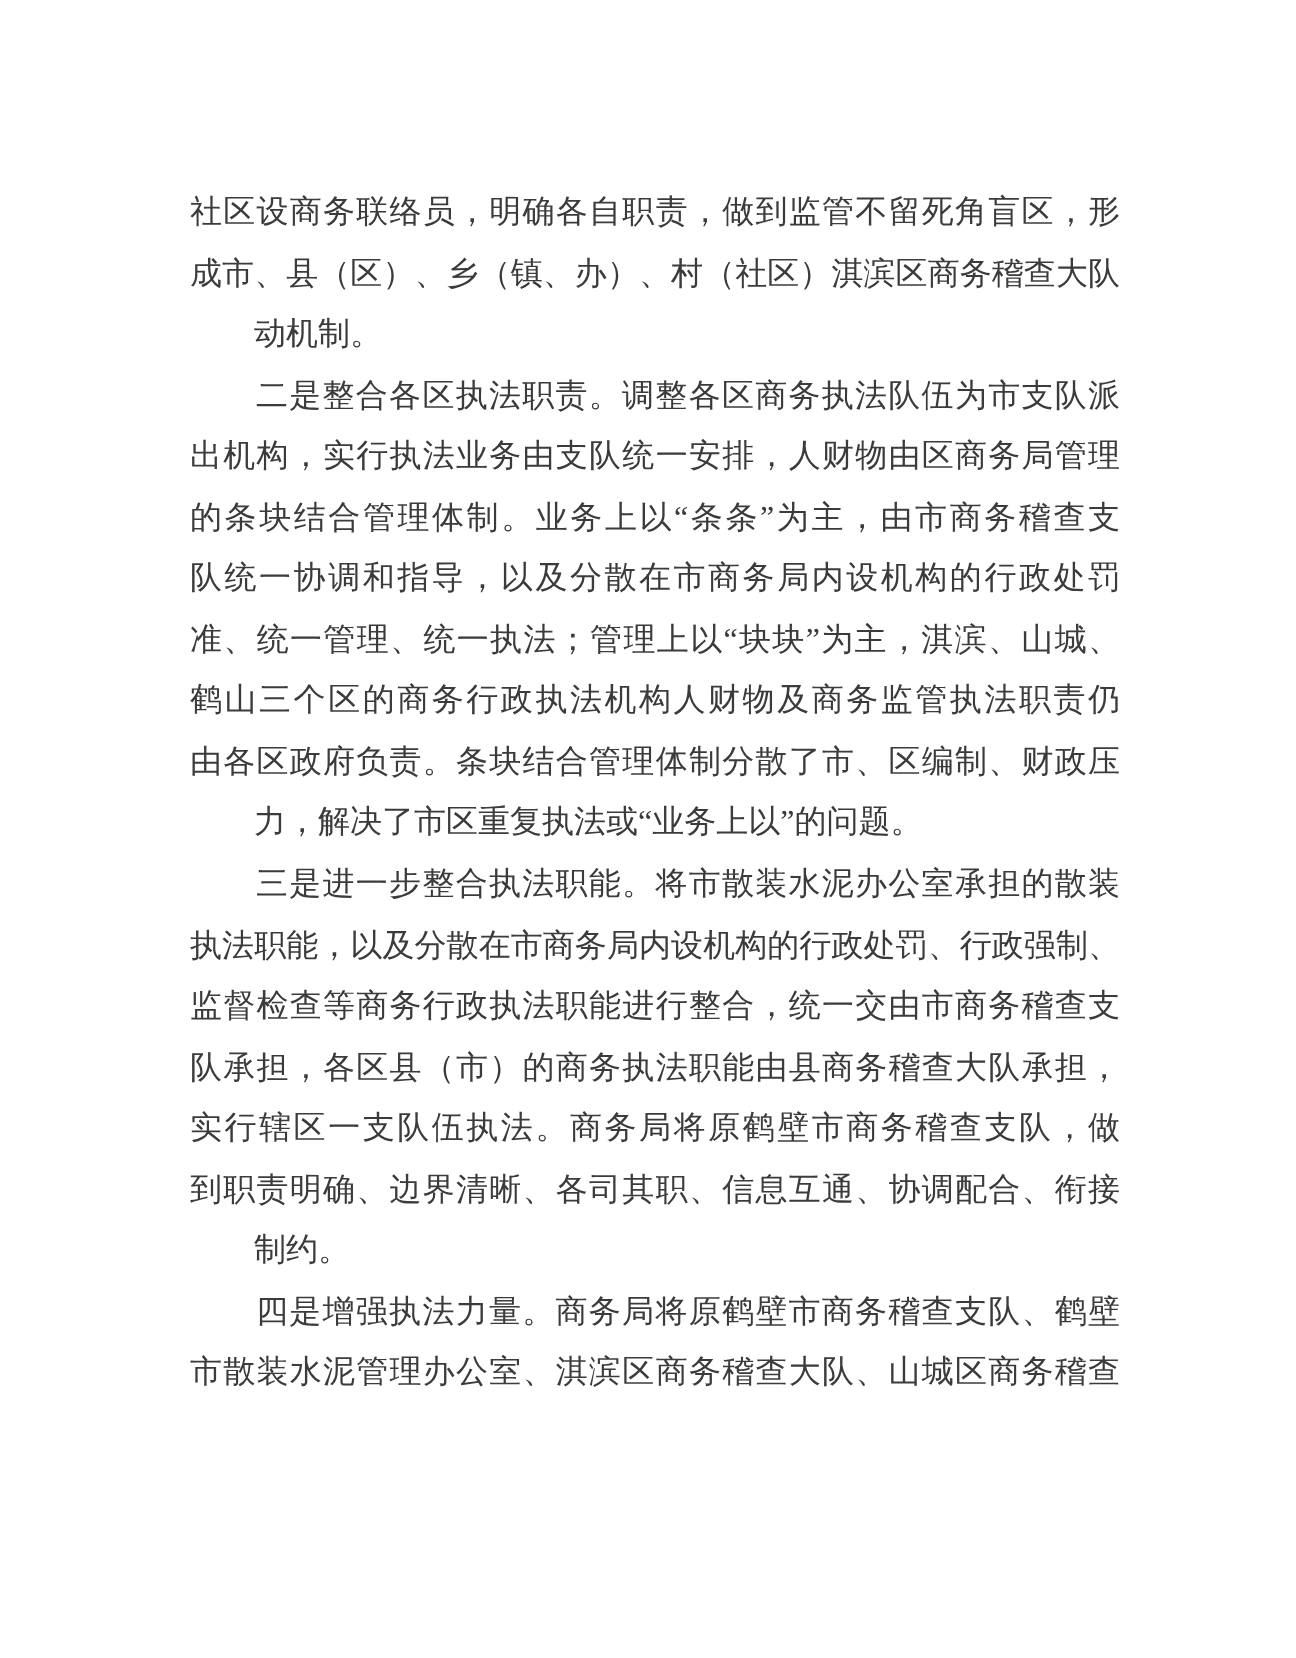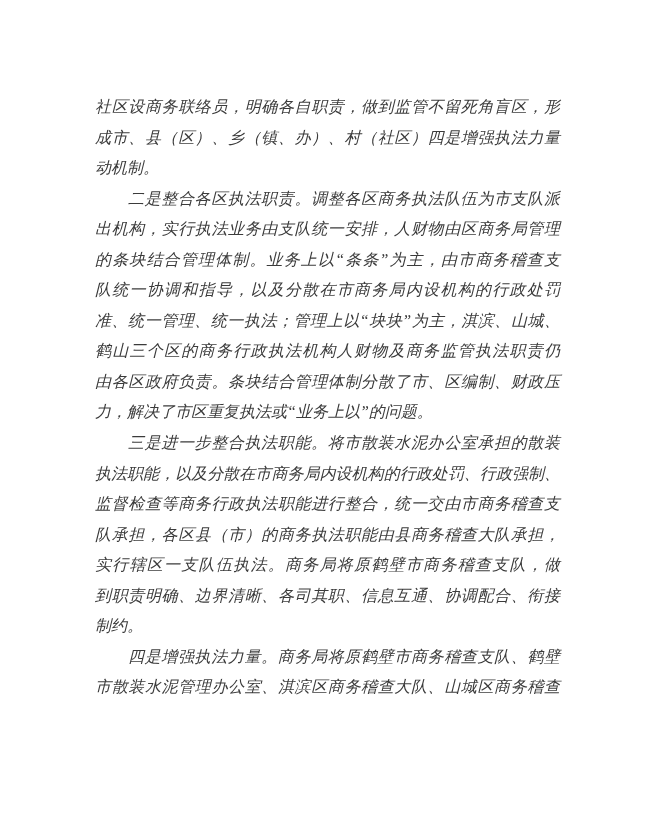--- a/index.html
+++ b/index.html
@@ -22,37 +22,37 @@
   }
   .line {
     font-family: "Liberation Serif", "DejaVu Serif", serif;
     font-size: 16px;
     color: #3b3b3b;
     height: 30.55px;
     line-height: 30.55px;
     white-space: nowrap;
     text-align: justify;
     text-align-last: justify;
-    font-style: italic;
   }
   .line.last {
     text-align: right;
     text-align-last: left;
+    margin-left: 32px;
   }
   .line.indent {
     text-indent: 33px;
   }
 </style>
 </head>
 <body style="background: rgb(255, 255, 255);">
 
 <div class="page">
   <div style="color: rgb(59, 59, 59);">
       <div class="line">社区设商务联络员，明确各自职责，做到监管不留死角盲区，形</div>
-      <div class="line">成市、县（区）、乡（镇、办）、村（社区）四是增强执法力量</div>
+      <div class="line">成市、县（区）、乡（镇、办）、村（社区）淇滨区商务稽查大队</div>
       <div class="line last">动机制。</div>
       <div class="line indent">二是整合各区执法职责。调整各区商务执法队伍为市支队派</div>
       <div class="line">出机构，实行执法业务由支队统一安排，人财物由区商务局管理</div>
       <div class="line">的条块结合管理体制。业务上以“条条”为主，由市商务稽查支</div>
       <div class="line">队统一协调和指导，以及分散在市商务局内设机构的行政处罚</div>
       <div class="line">准、统一管理、统一执法；管理上以“块块”为主，淇滨、山城、</div>
       <div class="line">鹤山三个区的商务行政执法机构人财物及商务监管执法职责仍</div>
       <div class="line">由各区政府负责。条块结合管理体制分散了市、区编制、财政压</div>
       <div class="line last">力，解决了市区重复执法或“业务上以”的问题。</div>
       <div class="line indent">三是进一步整合执法职能。将市散装水泥办公室承担的散装</div>

